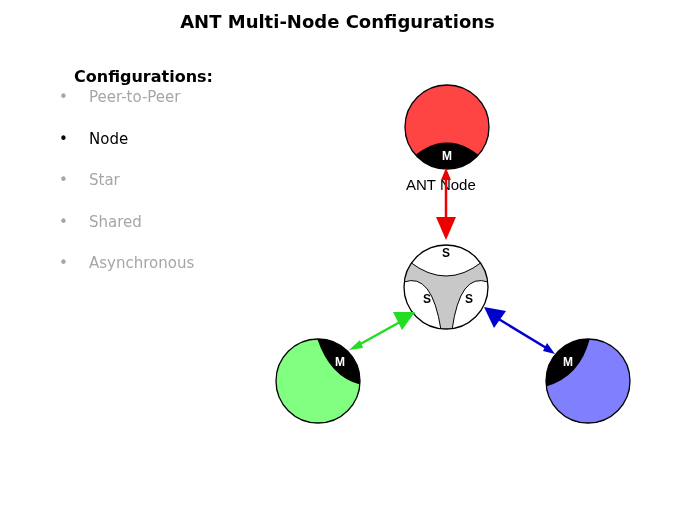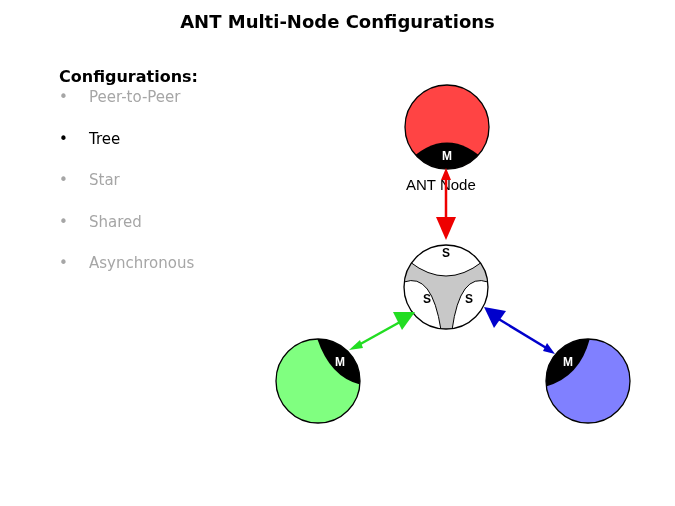--- a/index.html
+++ b/index.html
@@ -1,18 +1,18 @@
 <!DOCTYPE html>
 <html><head>
 <meta charset="utf-8">
 <style>
   html, body { margin:0; padding:0; background:#ffffff; }
   body { width:675px; height:506px; position:relative; overflow:hidden; font-family:"DejaVu Sans", sans-serif; }
   .title { position:absolute; left:0; width:675px; top:11px; text-align:center; font-weight:bold; font-size:18px; color:#000; letter-spacing:0px; }
-  .heading { position:absolute; left:59px; top:67px; font-weight:bold; font-size:16px; color:#000; }
+  .heading { position:absolute; left:74px; top:67px; font-weight:bold; font-size:16px; color:#000; }
   .list { position:absolute; left:59px; top:88px; margin:0; padding:0; list-style:none; }
   .list li { height:41.5px; font-size:15px; color:#a6a6a6; position:relative; }
   .list li .bullet { position:absolute; left:0; top:0; width:20px; }
   .list li .label { position:absolute; left:30px; top:0; white-space:nowrap;text-align:center; }
   .list li.active { color:#000; }
   svg.diagram { position:absolute; left:0; top:0; }
   .nodetext { font-family:"Liberation Sans", sans-serif; font-weight:bold; font-size:12px; fill:#fff; text-anchor:middle; }
   .stext { font-family:"Liberation Sans", sans-serif; font-weight:bold; font-size:12px; fill:#000; text-anchor:middle; }
   .caption { font-family:"Liberation Sans", sans-serif; font-size:15px; fill:#000; }
 </style>
@@ -22,21 +22,21 @@
 <div class="title">ANT Multi-Node Configurations</div>
 <div class="heading">Configurations:</div>
 
 <ul class="list">
   <li>
       <span class="bullet">•</span>
       <span class="label">Peer-to-Peer</span>
     </li>
   <li class="active">
       <span class="bullet">•</span>
-      <span class="label">Tree</span>
+      <span class="label">Node</span>
     </li>
   <li>
       <span class="bullet">•</span>
       <span class="label">Star</span>
     </li>
   <li>
       <span class="bullet">•</span>
       <span class="label">Shared</span>
     </li>
   <li>

